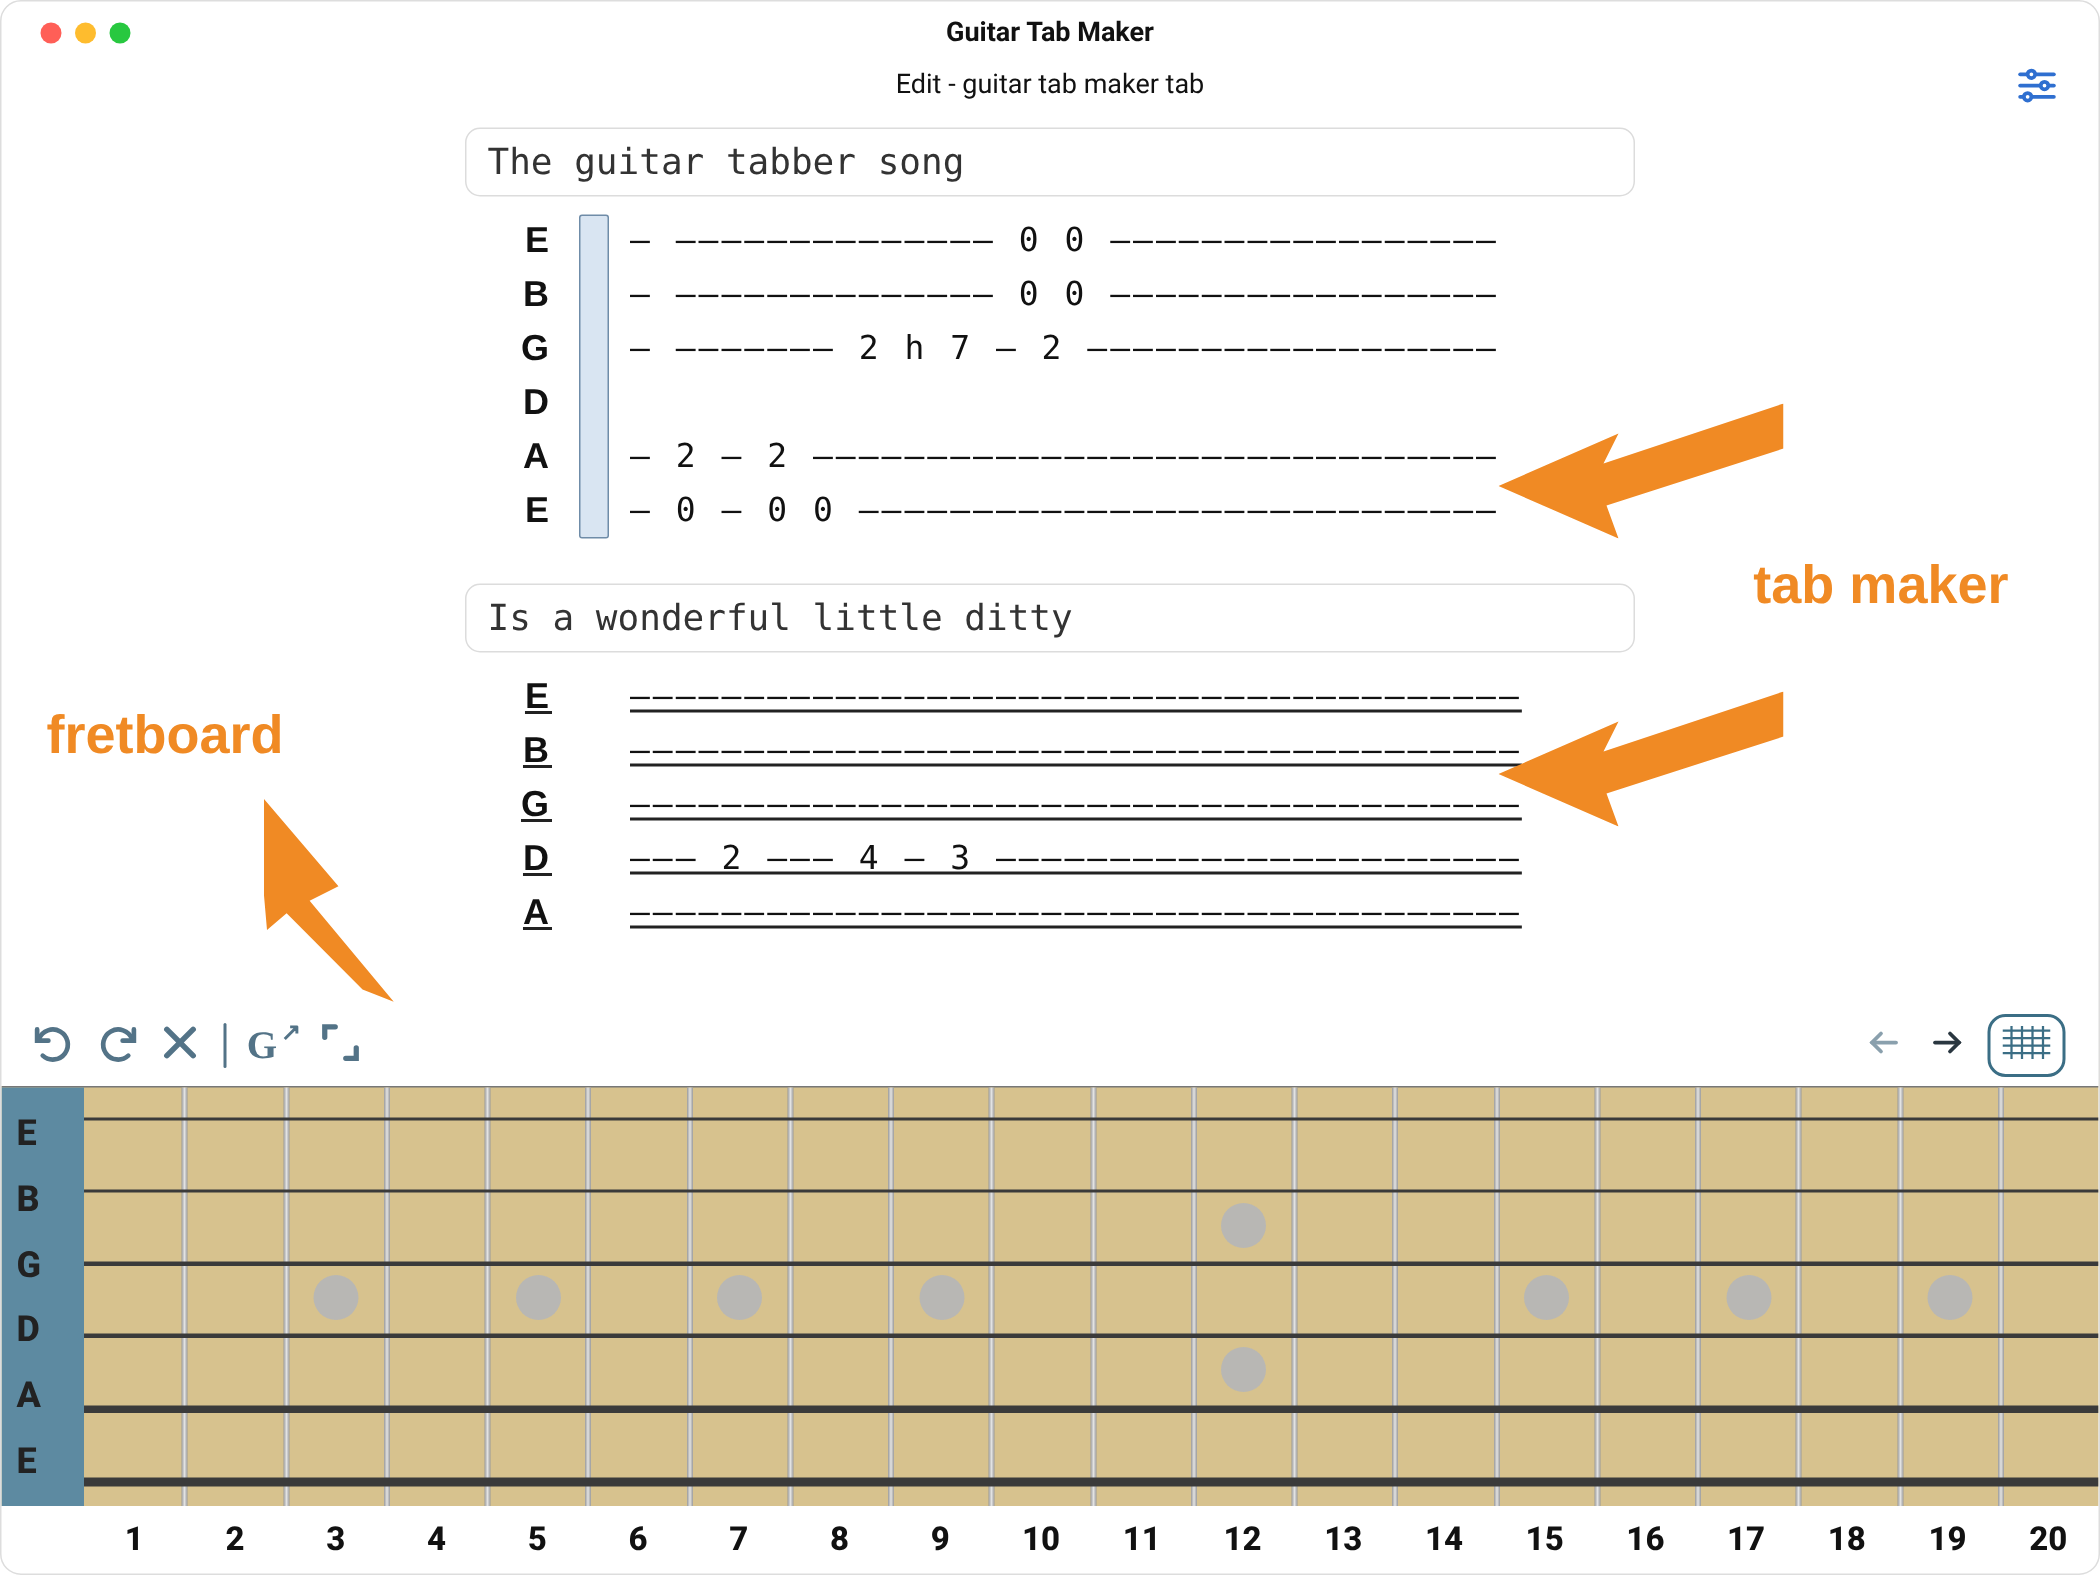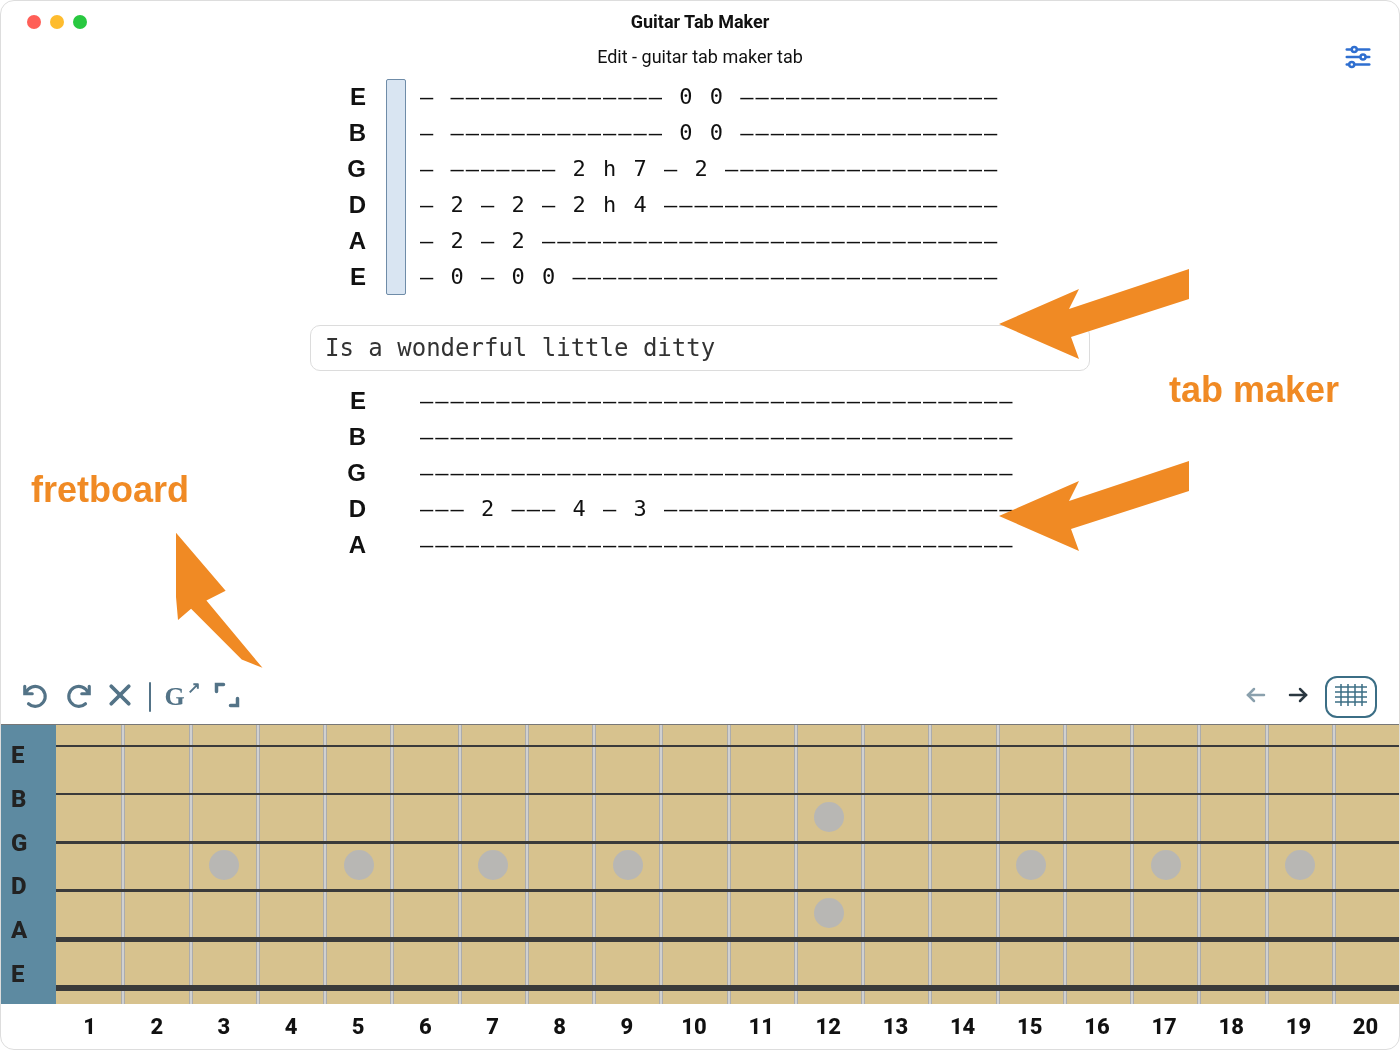--- a/index.html
+++ b/index.html
@@ -118,32 +118,33 @@
           <circle cx="16" cy="12" r="2" fill="#fff"></circle>
         <line x1="3" y1="18" x2="21" y2="18"></line>
           <circle cx="7" cy="18" r="2" fill="#fff"></circle>
       </svg>
     </span>
   </div>
 </div>
 
 <div class="edit-area">
   <div class="section" style="position:relative;">
+    <input class="lyric-input" value="The guitar tabber song" style="">
     <div class="tab-block" id="block0">
       <div class="cursor-col"></div>
     <div class="tab-row"><span class="tab-label">E</span><span class="tab-content">— —————————————— 0 0 —————————————————</span></div>
         <div class="tab-row"><span class="tab-label">B</span><span class="tab-content">— —————————————— 0 0 —————————————————</span></div>
         <div class="tab-row"><span class="tab-label">G</span><span class="tab-content">— ——————— 2 h 7 — 2 ——————————————————</span></div>
-        <div class="tab-row"><span class="tab-label">D</span><span class="tab-content">— 2 — 2 — 2 h 4 ——————————————————————</span></div>
+        <div class="tab-row"><span class="tab-label">D</span></div>
         <div class="tab-row"><span class="tab-label">A</span><span class="tab-content">— 2 — 2 ——————————————————————————————</span></div>
         <div class="tab-row"><span class="tab-label">E</span><span class="tab-content">— 0 — 0 0 ————————————————————————————</span></div>
       </div>
   </div>
 
-  <div class="section" style="position:relative;">
+  <div class="section" style="position:relative;text-decoration:underline;">
     <input class="lyric-input" value="Is a wonderful little ditty" style="">
     <div class="tab-block" id="block1">
         <div class="tab-row"><span class="tab-label">E</span><span class="tab-content">———————————————————————————————————————</span></div>
         <div class="tab-row"><span class="tab-label">B</span><span class="tab-content">———————————————————————————————————————</span></div>
         <div class="tab-row"><span class="tab-label">G</span><span class="tab-content">———————————————————————————————————————</span></div>
         <div class="tab-row"><span class="tab-label">D</span><span class="tab-content">——— 2 ——— 4 — 3 ———————————————————————</span></div>
         <div class="tab-row"><span class="tab-label">A</span><span class="tab-content">———————————————————————————————————————</span></div>
       </div>
   </div>
 

